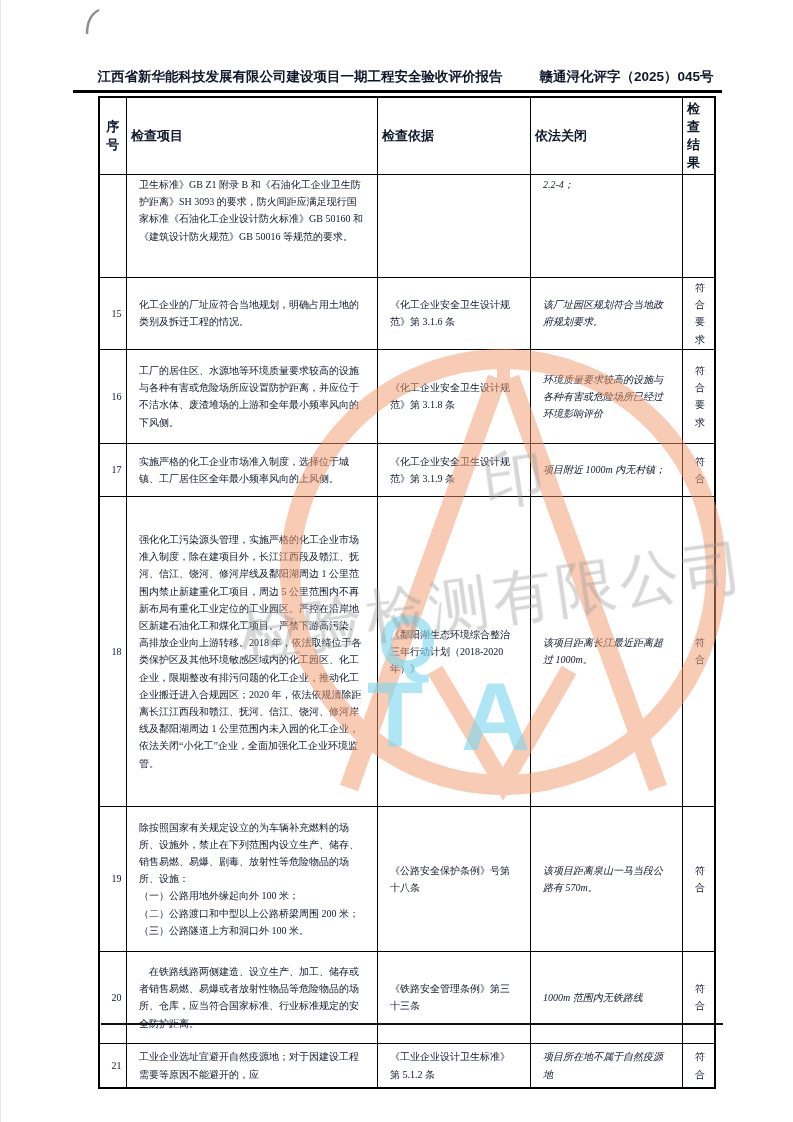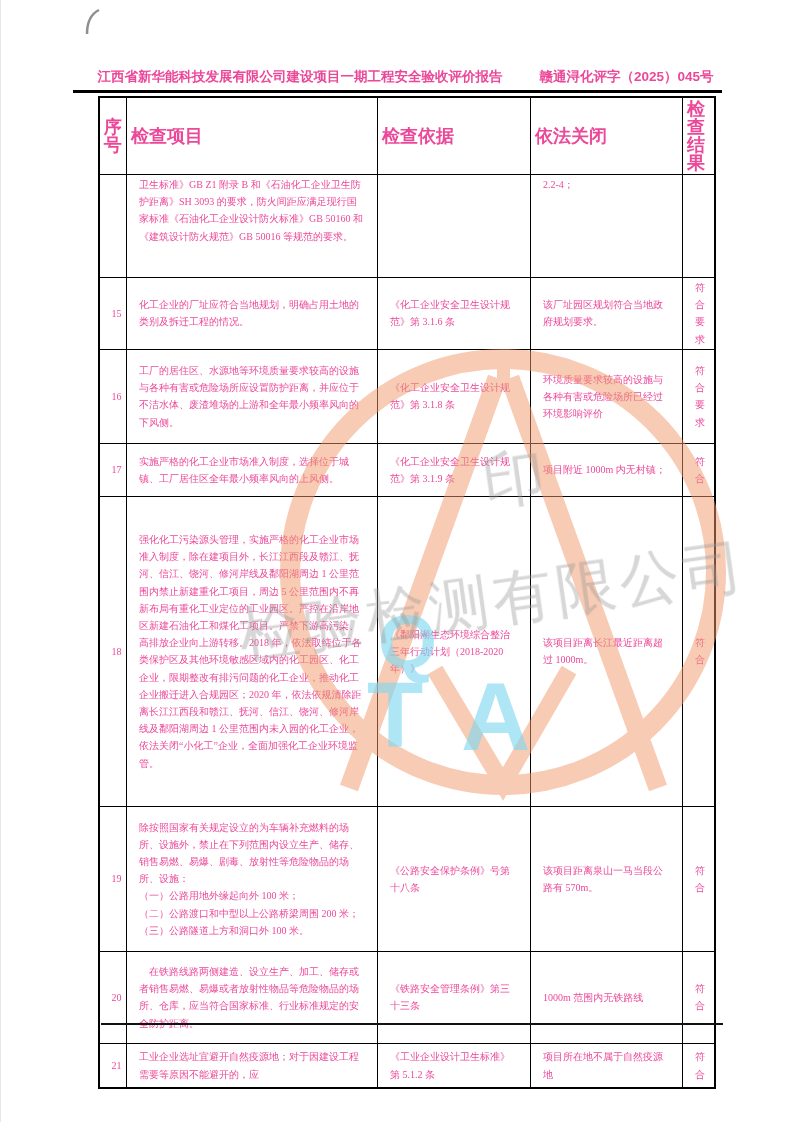--- a/index.html
+++ b/index.html
@@ -1,47 +1,47 @@
 <!DOCTYPE html>
 <html><head>
 <meta charset="utf-8">
 <style>
   html,body{margin:0;padding:0;background:#e8e8e8;}
   .page{
     position:relative;width:792px;height:1122px;background:#ffffff;
     margin:0 auto;overflow:hidden;
-    font-family:"Liberation Serif","DejaVu Serif",serif;color:#ec4899;
+    font-family:"Liberation Serif","DejaVu Serif",serif;color:#0f172a;
   }
   
   .pg-header{position:absolute;left:97px;top:68px;width:616px;
     font-family:"Liberation Sans","DejaVu Sans",sans-serif;
     font-weight:bold;font-size:13.5px;display:flex;justify-content:space-between;}
   .header-rule{position:absolute;left:72px;top:90px;width:649px;height:2.5px;background:#000;}
   
   table.insp{
     position:absolute;left:97px;top:96px;width:616px;
     border-collapse:collapse;table-layout:fixed;
     border:2px solid #000;
   }
   table.insp th,table.insp td{border:1.5px solid #000;overflow:hidden;}
   table.insp th{
     font-family:"Liberation Sans","DejaVu Sans",sans-serif;
-    font-weight:bold;font-size:18px;line-height:18px;
+    font-weight:bold;font-size:13px;line-height:18px;
     text-align:left;vertical-align:middle;padding:2px 4px;
   }
   table.insp thead tr{height:44px;}
   table.insp th.col-no{padding:18px 2px;text-align:center;}
   table.insp td{
     font-size:10px;line-height:17.2px;padding:1px 12px;
     vertical-align:middle;text-align:left;
   }
   td.col-no{text-align:center;font-size:13.5px;vertical-align:middle;padding:1px 1px;}
   td.col-item{vertical-align:top;white-space:pre-wrap;text-align:justify;padding:1px 3px 1px 5px;}
   td.col-basis{padding:1px 4px;}
-  td.col-record{padding:1px 4px;}
+  td.col-record{padding:1px 4px;font-style:italic;}
   td.col-result{vertical-align:top;font-size:13.5px;line-height:17px;padding:2px 2px;text-align:justify;}
   
   tbody tr:nth-child(1){height:103px;}
   tbody tr:nth-child(2){height:40px;}
   tbody tr:nth-child(3){height:94px;}
   tbody tr:nth-child(4){height:53px;}
   tbody tr:nth-child(5){height:310px;}
   tbody tr:nth-child(6){height:145px;}
   tbody tr:nth-child(7){height:92px;}
   tbody tr:nth-child(8){height:45px;}

